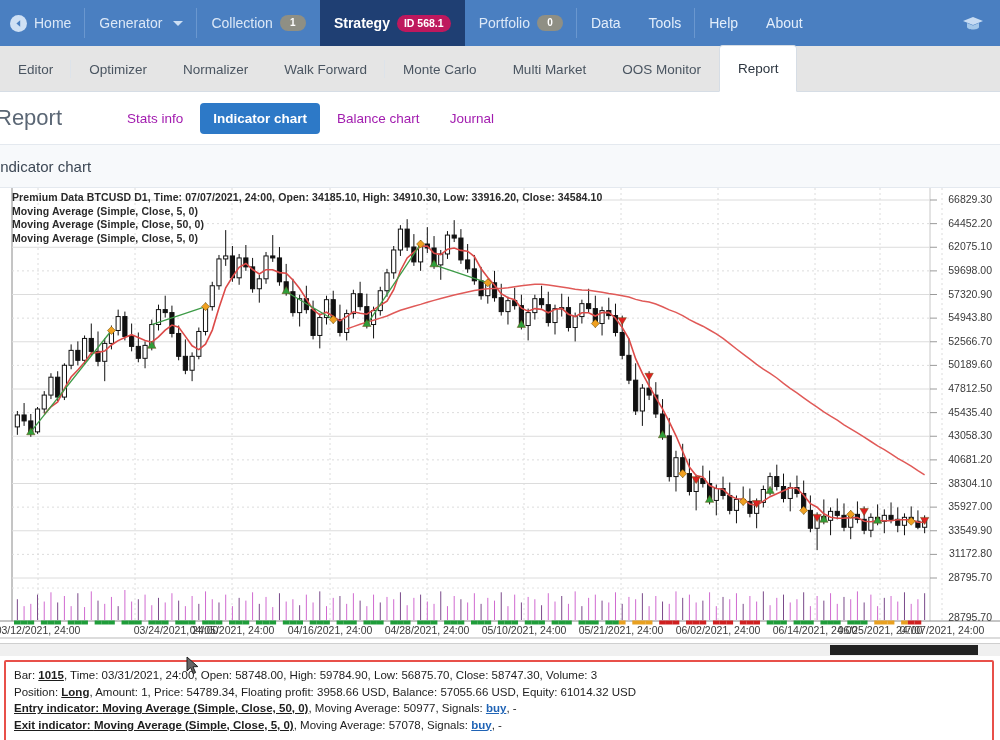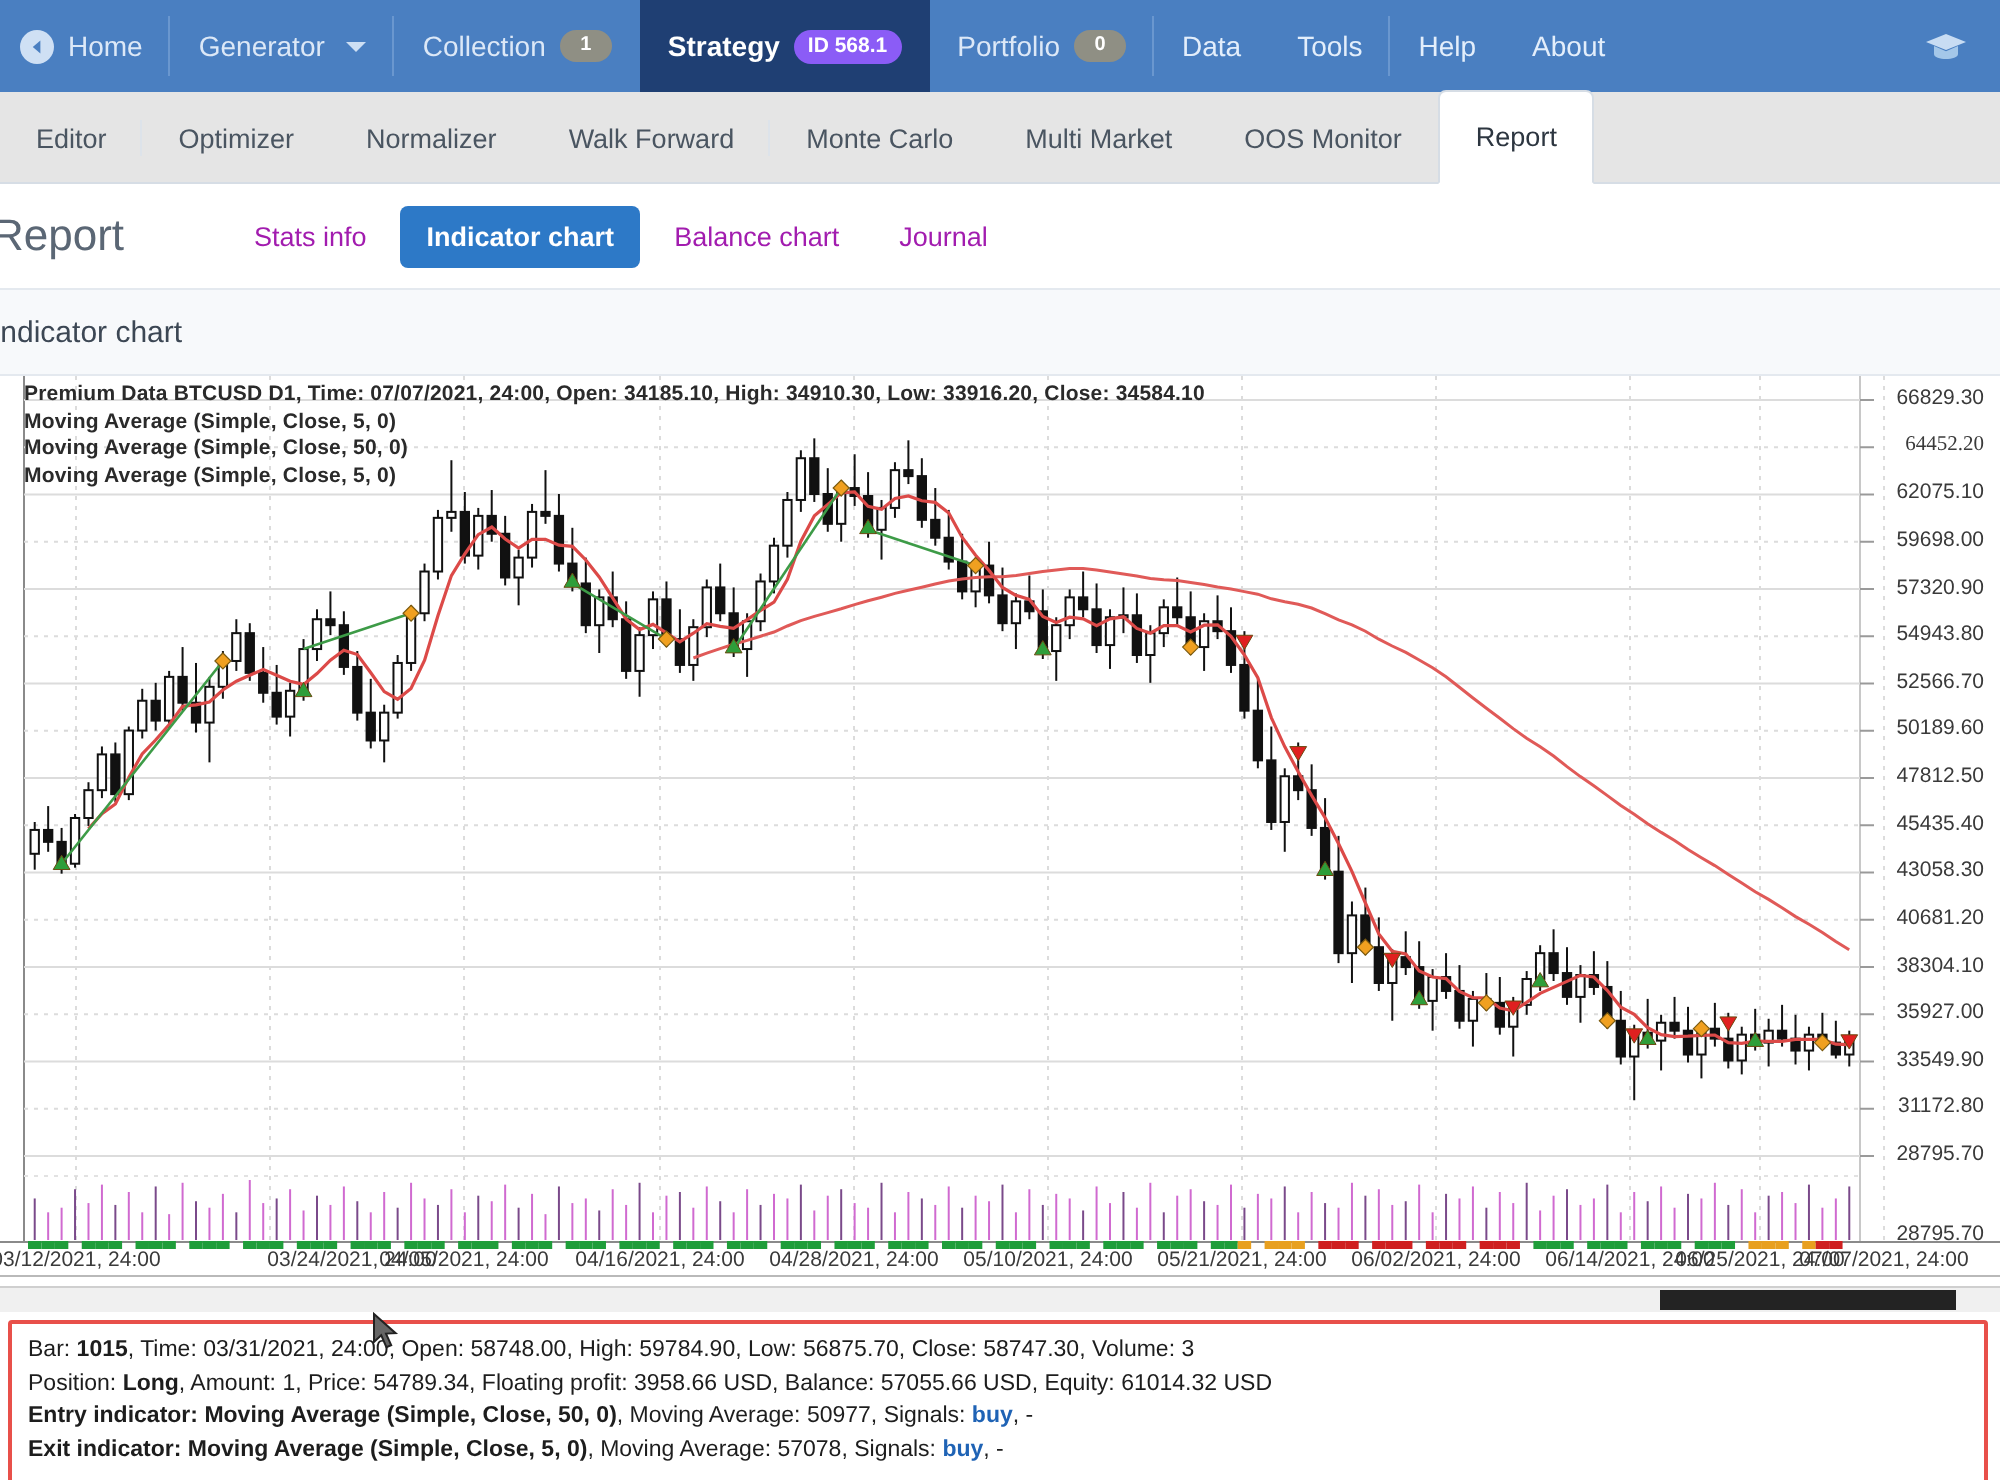--- a/index.html
+++ b/index.html
@@ -34,21 +34,21 @@
   .caret{
     width:0;height:0;border-left:5px solid transparent;border-right:5px solid transparent;
     border-top:5px solid #cddff4;margin-left:4px;
   }
   .badge{
     display:inline-flex;align-items:center;justify-content:center;
     min-width:16px;height:16px;padding:0 5px;border-radius:8px;
     background:#8f8f84;color:#fff;font-size:10px;font-weight:bold;
     line-height:1;
   }
-  .badge.id{background:#8b5cf6;border-radius:9px;padding:0 7px;height:17px;font-size:10.5px;}
+  .badge.id{background:#be185d;border-radius:9px;padding:0 7px;height:17px;font-size:10.5px;}
   .nav-right{margin-left:auto;display:flex;align-items:center;padding-right:16px;}
   .cap-icon{width:22px;height:16px;opacity:.95;}
 
   
   #tabstrip{
     height:45px;background:#e5e5e5;border-bottom:1px solid #d6dde5;
     display:flex;align-items:flex-end;padding-left:0;position:relative;
   }
   .tab{
     padding:0 18px;height:44px;display:flex;align-items:center;
@@ -118,21 +118,21 @@
     position:absolute;right:22px;top:1px;width:148px;height:10px;background:#232323;
   }
 
   
   #infopanel{
     margin:4px 6px 0 4px;border:2px solid #e8504a;border-radius:2px;
     background:#fff;padding:5px 8px 7px 8px;height:83px;box-sizing:border-box;
     font-size:11.5px;line-height:16.5px;color:#1d1d1d;
   }
   #infopanel .line{white-space:nowrap;}
-  #infopanel b{font-weight:bold;}
+  #infopanel b{font-weight:bold;text-decoration:underline;}
   .buy{color:#1f63b5;font-weight:bold;}
 
   .cursor-arrow{position:absolute;left:186px;top:468px;pointer-events:none;}
 </style>
 </head>
 <body>
 
 <div id="topnav">
   <div class="nav-left">
 
@@ -849,21 +849,21 @@
 
   <div class="legend">
     <div>Premium Data BTCUSD D1, Time: 07/07/2021, 24:00, Open: 34185.10, High: 34910.30, Low: 33916.20, Close: 34584.10</div>
     <div>Moving Average (Simple, Close, 5, 0)</div>
     <div>Moving Average (Simple, Close, 50, 0)</div>
     <div>Moving Average (Simple, Close, 5, 0)</div>
   </div>
 
   <div class="yaxis" id="yaxis">
       <div class="ylab" style="top: 5px;">66829.30</div>
-      <div class="ylab" style="top: 28.625px; font-family: Liberation Serif, serif;">64452.20</div>
+      <div class="ylab" style="top: 28.625px;">64452.20</div>
       <div class="ylab" style="top: 52.25px;">62075.10</div>
       <div class="ylab" style="top: 75.875px;">59698.00</div>
       <div class="ylab" style="top: 99.5px;">57320.90</div>
       <div class="ylab" style="top: 123.125px;">54943.80</div>
       <div class="ylab" style="top: 146.75px;">52566.70</div>
       <div class="ylab" style="top: 170.375px;">50189.60</div>
       <div class="ylab" style="top: 194px;">47812.50</div>
       <div class="ylab" style="top: 217.625px;">45435.40</div>
       <div class="ylab" style="top: 241.25px;">43058.30</div>
       <div class="ylab" style="top: 264.875px;">40681.20</div>

